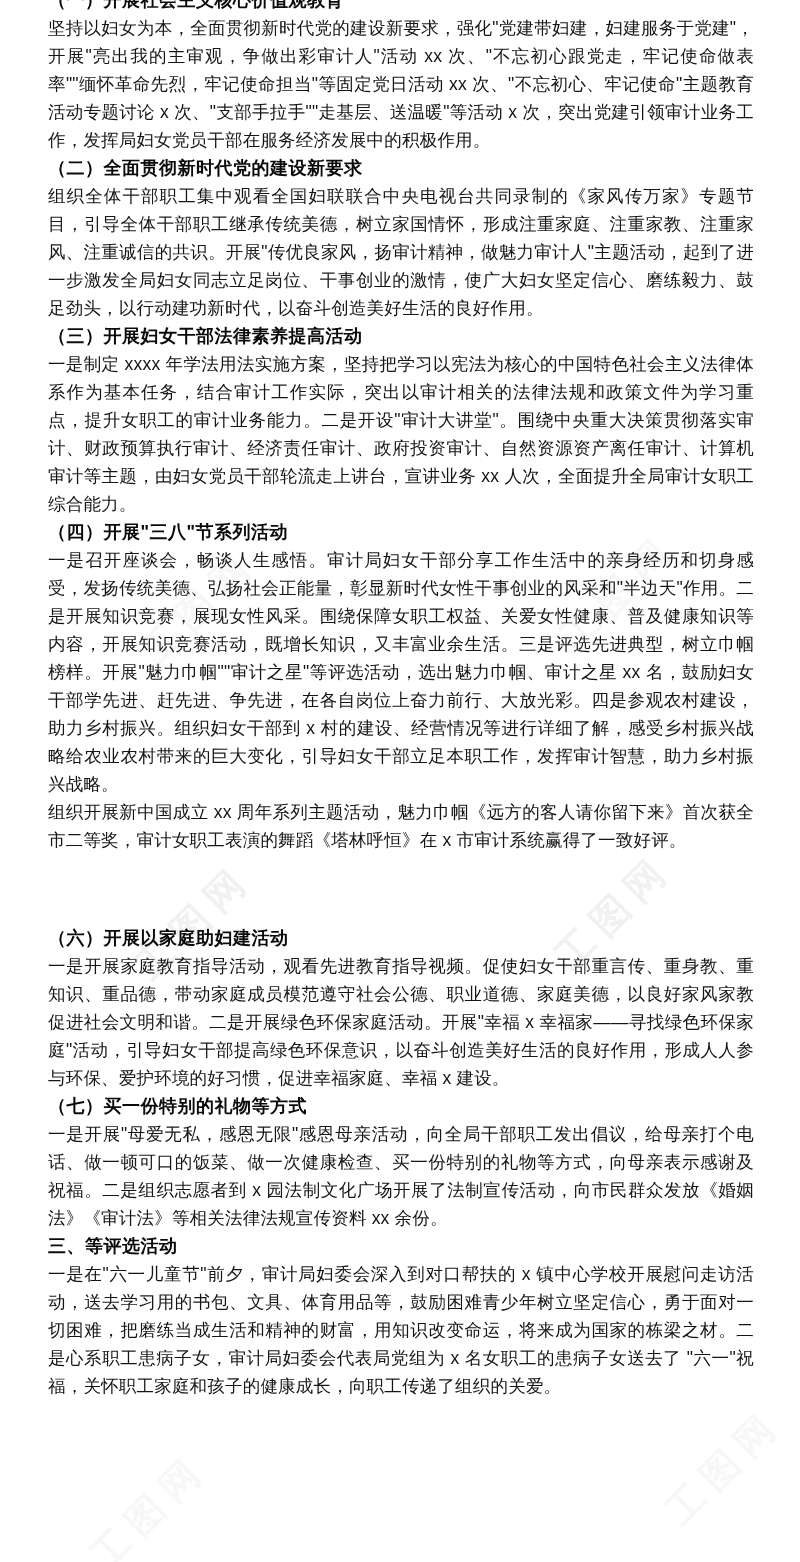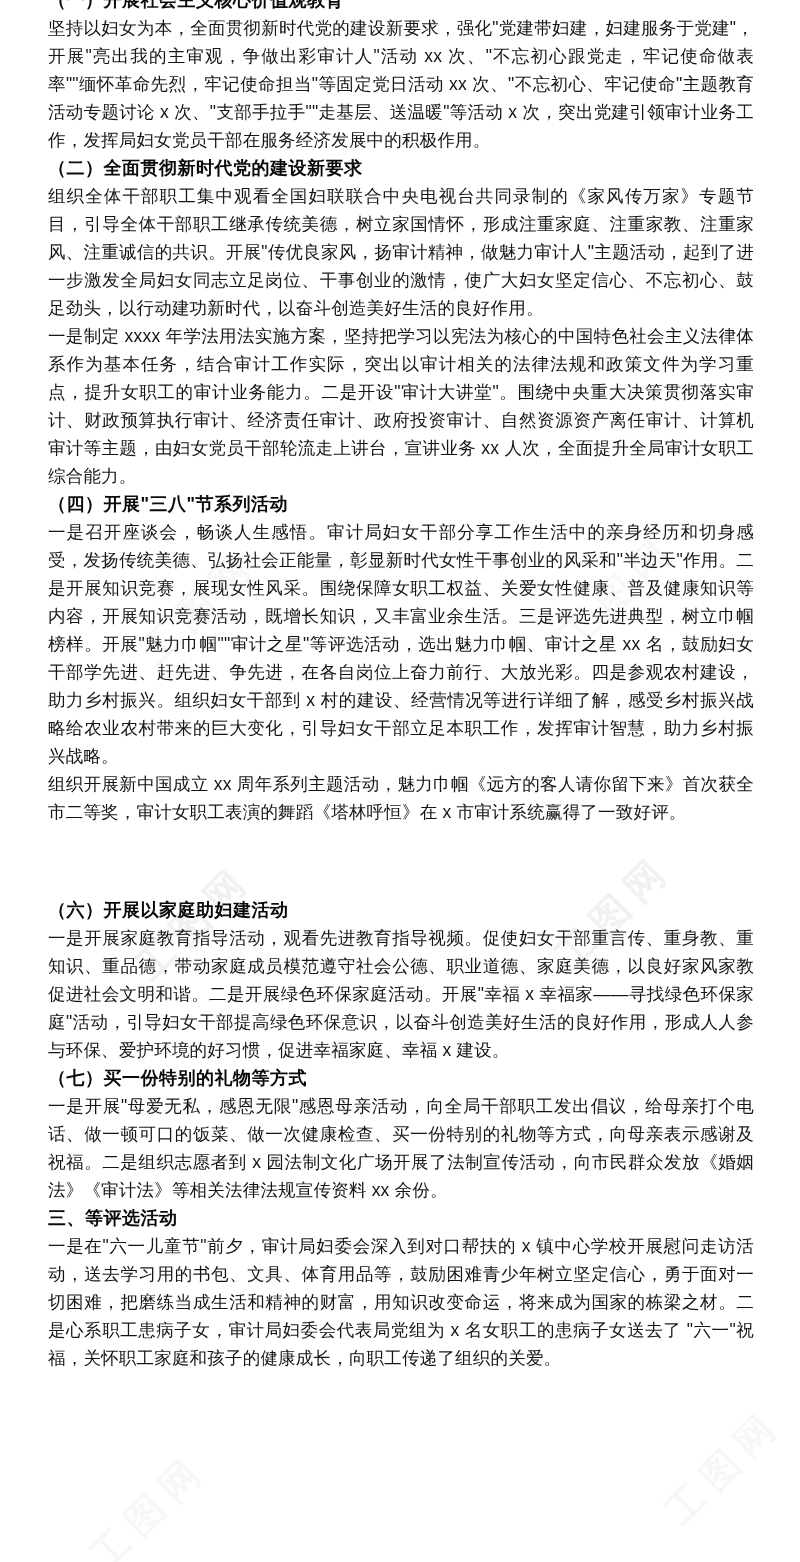--- a/index.html
+++ b/index.html
@@ -78,22 +78,23 @@
   <div class="wm" style="left:545px; top:945px;">工图网</div>
   <div class="wm faint" style="left:80px;  top:1545px;">工图网</div>
   <div class="wm faint" style="left:655px; top:1500px;">工图网</div>
 
   <div class="content">
 
     <h3 class="sec-heading">（一）开展社会主义核心价值观教育</h3>
     <p class="sec-body">坚持以妇女为本，全面贯彻新时代党的建设新要求，强化"党建带妇建，妇建服务于党建"，开展"亮出我的主审观，争做出彩审计人"活动 xx 次、"不忘初心跟党走，牢记使命做表率""缅怀革命先烈，牢记使命担当"等固定党日活动 xx 次、"不忘初心、牢记使命"主题教育活动专题讨论 x 次、"支部手拉手""走基层、送温暖"等活动 x 次，突出党建引领审计业务工作，发挥局妇女党员干部在服务经济发展中的积极作用。</p>
 
     <h3 class="sec-heading">（二）全面贯彻新时代党的建设新要求</h3>
-    <p class="sec-body">组织全体干部职工集中观看全国妇联联合中央电视台共同录制的《家风传万家》专题节目，引导全体干部职工继承传统美德，树立家国情怀，形成注重家庭、注重家教、注重家风、注重诚信的共识。开展"传优良家风，扬审计精神，做魅力审计人"主题活动，起到了进一步激发全局妇女同志立足岗位、干事创业的激情，使广大妇女坚定信心、不忘初心、鼓足劲头，以行动建功新时代，以奋斗创造美好生活的良好作用。</p>
+    <p class="sec-body">组织全体干部职工集中观看全国妇联联合中央电视台共同录制的《家风传万家》专题节目，引导全体干部职工继承传统美德，树立家国情怀，形成注重家庭、注重家教、注重家风、注重诚信的共识。开展"传优良家风，扬审计精神，做魅力审计人"主题活动，起到了进一步激发全局妇女同志立足岗位、干事创业的激情，使广大妇女坚定信心、磨练毅力、鼓足劲头，以行动建功新时代，以奋斗创造美好生活的良好作用。</p>
 
+    <h3 class="sec-heading">（三）开展妇女干部法律素养提高活动</h3>
     <p class="sec-body">一是制定 xxxx 年学法用法实施方案，坚持把学习以宪法为核心的中国特色社会主义法律体系作为基本任务，结合审计工作实际，突出以审计相关的法律法规和政策文件为学习重点，提升女职工的审计业务能力。二是开设"审计大讲堂"。围绕中央重大决策贯彻落实审计、财政预算执行审计、经济责任审计、政府投资审计、自然资源资产离任审计、计算机审计等主题，由妇女党员干部轮流走上讲台，宣讲业务 xx 人次，全面提升全局审计女职工综合能力。</p>
 
     <h3 class="sec-heading">（四）开展"三八"节系列活动</h3>
     <p class="sec-body">一是召开座谈会，畅谈人生感悟。审计局妇女干部分享工作生活中的亲身经历和切身感受，发扬传统美德、弘扬社会正能量，彰显新时代女性干事创业的风采和"半边天"作用。二是开展知识竞赛，展现女性风采。围绕保障女职工权益、关爱女性健康、普及健康知识等内容，开展知识竞赛活动，既增长知识，又丰富业余生活。三是评选先进典型，树立巾帼榜样。开展"魅力巾帼""审计之星"等评选活动，选出魅力巾帼、审计之星 xx 名，鼓励妇女干部学先进、赶先进、争先进，在各自岗位上奋力前行、大放光彩。四是参观农村建设，助力乡村振兴。组织妇女干部到 x 村的建设、经营情况等进行详细了解，感受乡村振兴战略给农业农村带来的巨大变化，引导妇女干部立足本职工作，发挥审计智慧，助力乡村振兴战略。</p>
 
     <p class="sec-body">组织开展新中国成立 xx 周年系列主题活动，魅力巾帼《远方的客人请你留下来》首次获全市二等奖，审计女职工表演的舞蹈《塔林呼恒》在 x 市审计系统赢得了一致好评。</p>
 
     <div class="section-gap"></div>
 
     <h3 class="sec-heading">（六）开展以家庭助妇建活动</h3>

